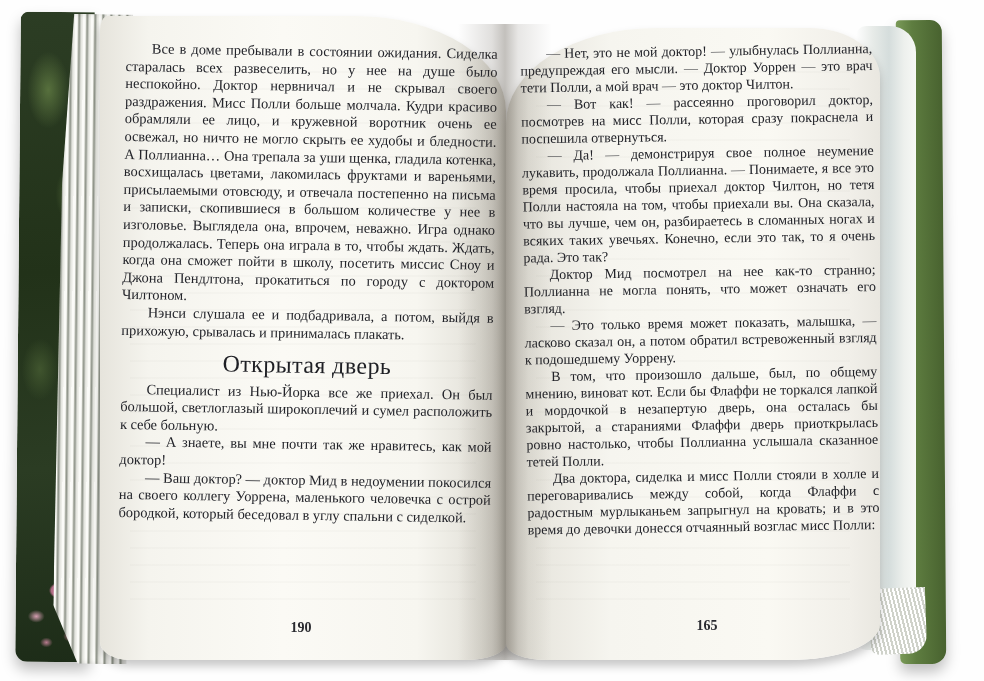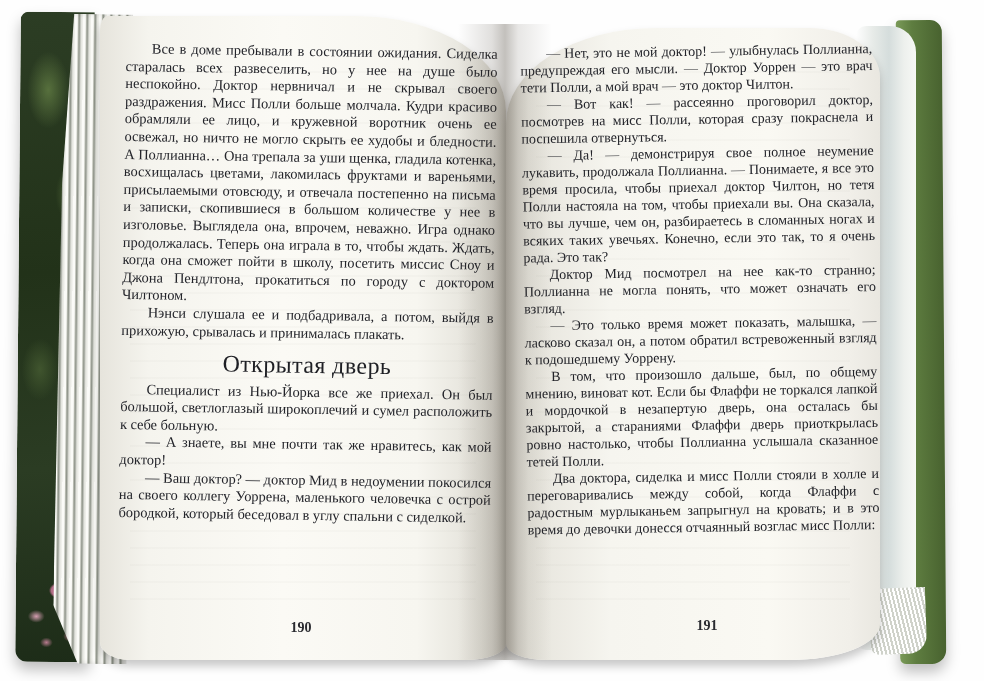--- a/index.html
+++ b/index.html
@@ -151,17 +151,17 @@
     <div class="ghost"></div>
     <div class="text text-right">
       <p class="para">— Нет, это не мой доктор! — улыбнулась Поллианна, предупреждая его мысли. — Доктор Уоррен — это врач тети Полли, а мой врач — это доктор Чилтон.</p>
       <p class="para">— Вот как! — рассеянно проговорил доктор, посмотрев на мисс Полли, которая сразу покраснела и поспешила отвернуться.</p>
       <p class="para">— Да! — демонстрируя свое полное неумение лукавить, продолжала Поллианна. — Понимаете, я все это время просила, чтобы приехал доктор Чилтон, но тетя Полли настояла на том, чтобы приехали вы. Она сказала, что вы лучше, чем он, разбираетесь в сломанных ногах и всяких таких увечьях. Конечно, если это так, то я очень рада. Это так?</p>
       <p class="para">Доктор Мид посмотрел на нее как-то странно; Поллианна не могла понять, что может означать его взгляд.</p>
       <p class="para">— Это только время может показать, малышка, — ласково сказал он, а потом обратил встревоженный взгляд к подошедшему Уоррену.</p>
       <p class="para">В том, что произошло дальше, был, по общему мнению, виноват кот. Если бы Флаффи не торкался лапкой и мордочкой в незапертую дверь, она осталась бы закрытой, а стараниями Флаффи дверь приоткрылась ровно настолько, чтобы Поллианна услышала сказанное тетей Полли.</p>
       <p class="para">Два доктора, сиделка и мисс Полли стояли в холле и переговаривались между собой, когда Флаффи с радостным мурлыканьем запрыгнул на кровать; и в это время до девочки донесся отчаянный возглас мисс Полли:</p>
     </div>
-    <div class="pagenum">191</div>
+    <div class="pagenum">165</div>
   </div>
 
   <div class="gutter"></div>
 </div>
 
 </body></html>

